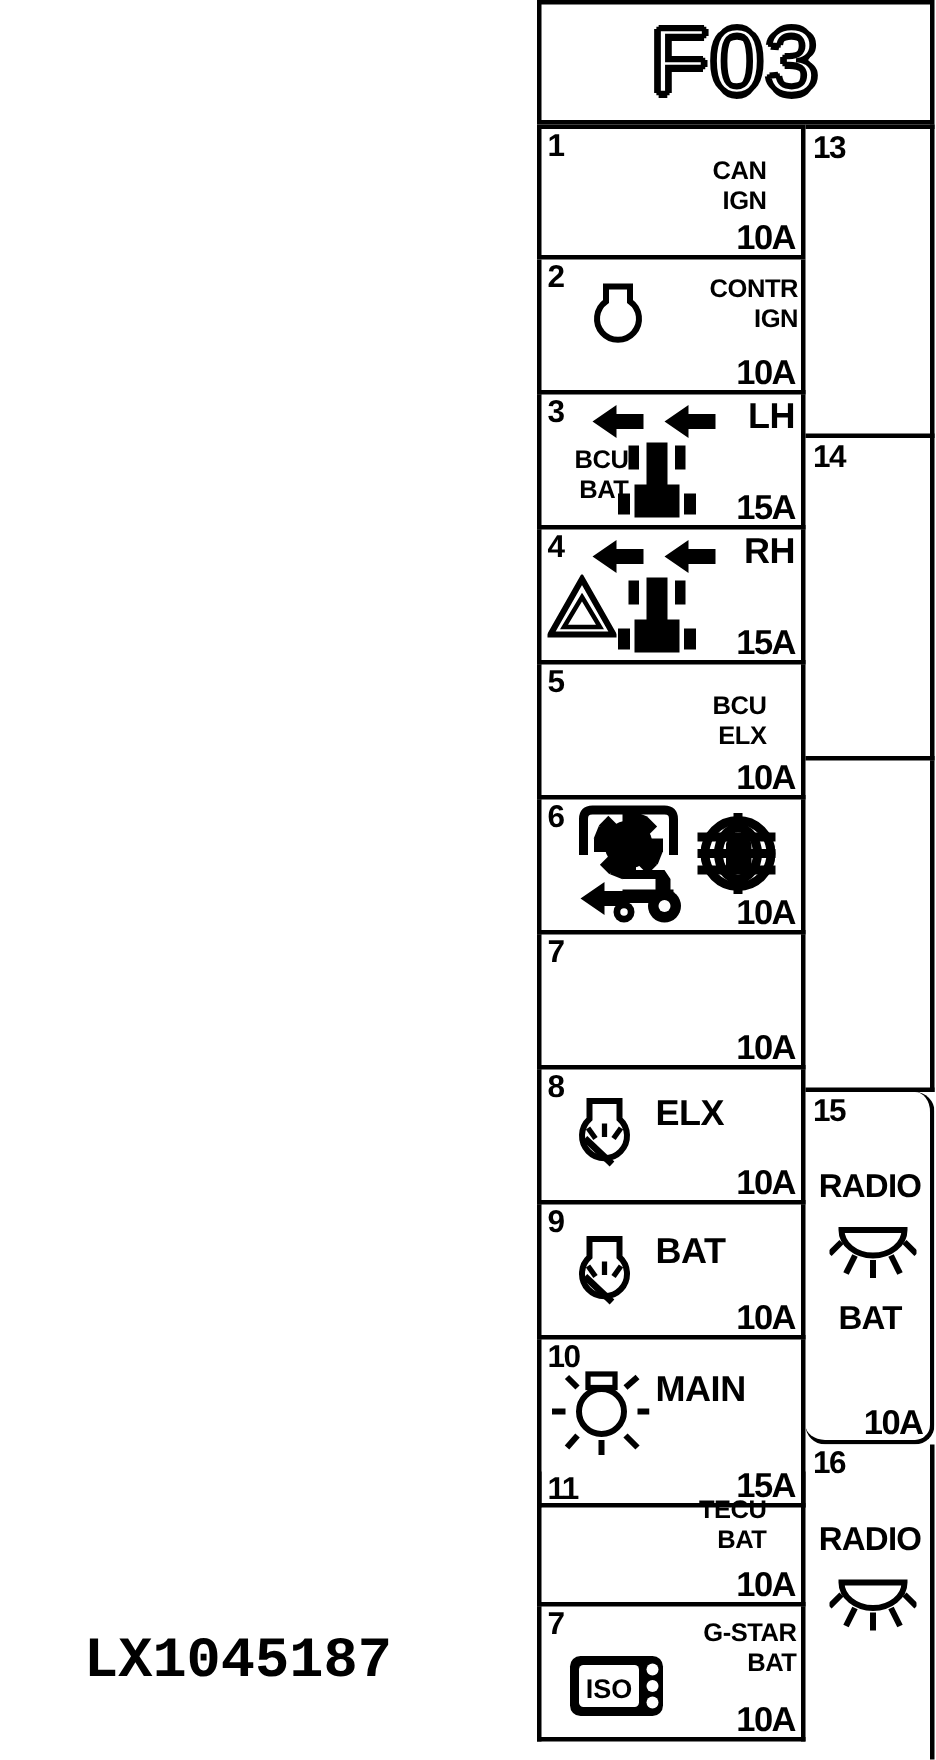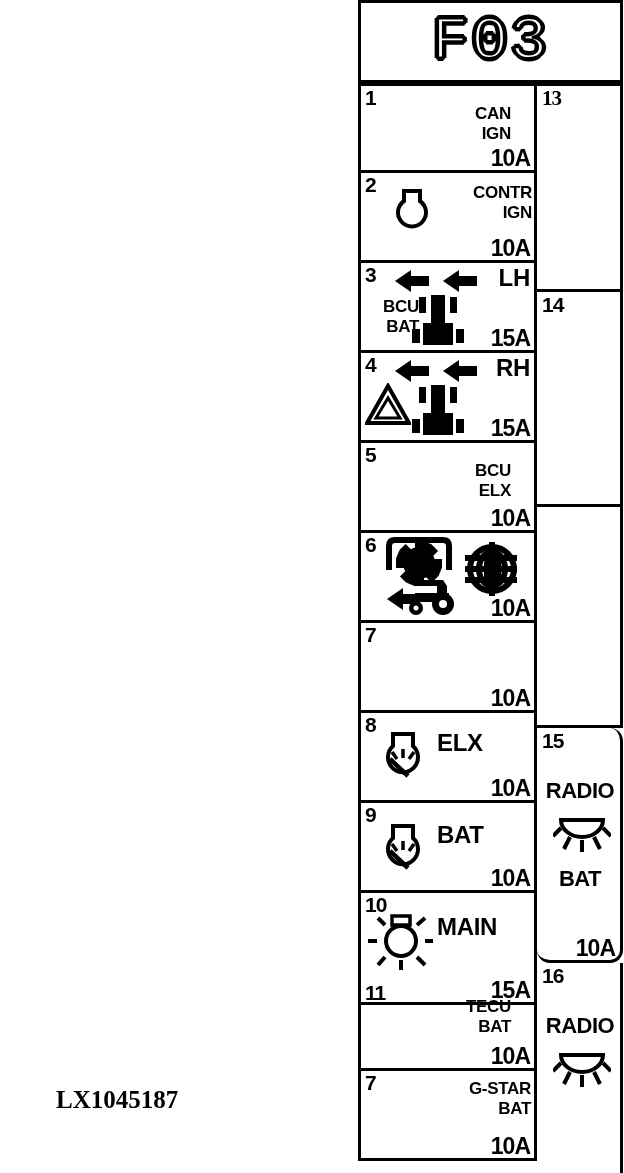--- a/index.html
+++ b/index.html
@@ -12,21 +12,21 @@
   .col-right{position:absolute;left:179px;top:83px;width:86px;}
 
   .hdr{
     position:absolute;left:0px;top:0px;width:265px;height:83px;
     border:3px solid #000;box-sizing:border-box;
     display:flex;align-items:center;justify-content:center;
   }
   .hdr-text{
     font-size:62px;font-weight:400;letter-spacing:2px;line-height:1;
     color:#fff;-webkit-text-stroke:3px #000;
-    font-family:Liberation Mono, monospace;
+    font-family:Liberation Sans, sans-serif;
     text-shadow:
       -3px 0 #000, 3px 0 #000, 0 -3px #000, 0 3px #000;
     text-align: right;
   }
 
   .cell{
     position:absolute;left:0px;width:179px;
     border:3px solid #000;border-top-width:0;box-sizing:border-box;
     overflow:hidden;
   }
@@ -67,22 +67,22 @@
   }
 
   .stack{position:absolute;text-align:center;}
 
   .icon{position:absolute;}
   svg{display:block;}
 
   
   #partno{
     position:absolute;left:56px;top:1086px;
-    font-size:25px;font-weight:bold;letter-spacing:0px;
-    font-family:Liberation Serif, serif;
+    font-size:38px;font-weight:bold;letter-spacing:0px;
+    font-family:Liberation Mono, monospace;
   }
 </style>
 </head>
 <body>
 
 <div id="diagram">
 
   <div class="hdr">
     <span class="hdr-text">F03</span>
   </div>
@@ -269,32 +269,42 @@
       <span class="num">11</span>
       <div class="stack" style="left:30px;top:16px;width:120px;">
         <div class="lbl">TECU</div>
         <div class="lbl">BAT</div>
       </div>
       <span class="amp">10A</span>
     </div>
 
     <div class="cell" style="top:1071px;height:90px;">
       <span class="num">7</span>
+      <span class="icon" style="left:17px;top:30px;">
+        <svg width="70" height="46" viewBox="0 0 70 46">
+          <rect x="2" y="3" width="62" height="40" rx="7" fill="#000"></rect>
+          <rect x="8" y="9" width="40" height="28" rx="3" fill="#fff"></rect>
+          <circle cx="57" cy="12" r="4" fill="#fff"></circle>
+          <circle cx="57" cy="23" r="4" fill="#fff"></circle>
+          <circle cx="57" cy="34" r="4" fill="#fff"></circle>
+          <text x="28" y="31" font-family="Liberation Sans, sans-serif" font-size="18" font-weight="bold" text-anchor="middle" fill="#000">ISO</text>
+        </svg>
+      </span>
       <div class="stack" style="left:78px;top:8px;width:92px;">
         <div class="lbl">G-STAR</div>
         <div class="lbl">BAT</div>
       </div>
       <span class="amp">10A</span>
     </div>
 
   </div>
 
   <div class="col-right">
 
-    <div class="rcell first" style="top:0px;height:209px;font-family:Liberation Serif, serif;">
+    <div class="rcell first" style="top:0px;height:209px;">
       <span class="rnum">13</span>
       <span class="ramp"></span>
     </div>
 
     <div class="rcell" style="top:209px;height:215px;">
       <span class="rnum">14</span>
       <span class="ramp"></span>
     </div>
 
     <div class="rcell" style="top:424px;height:221px;"></div>

